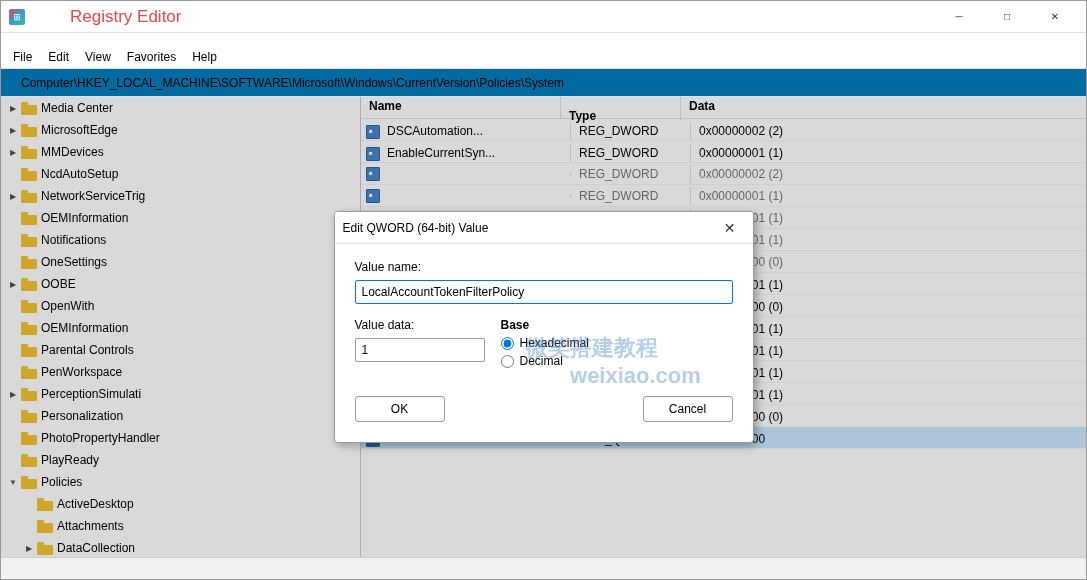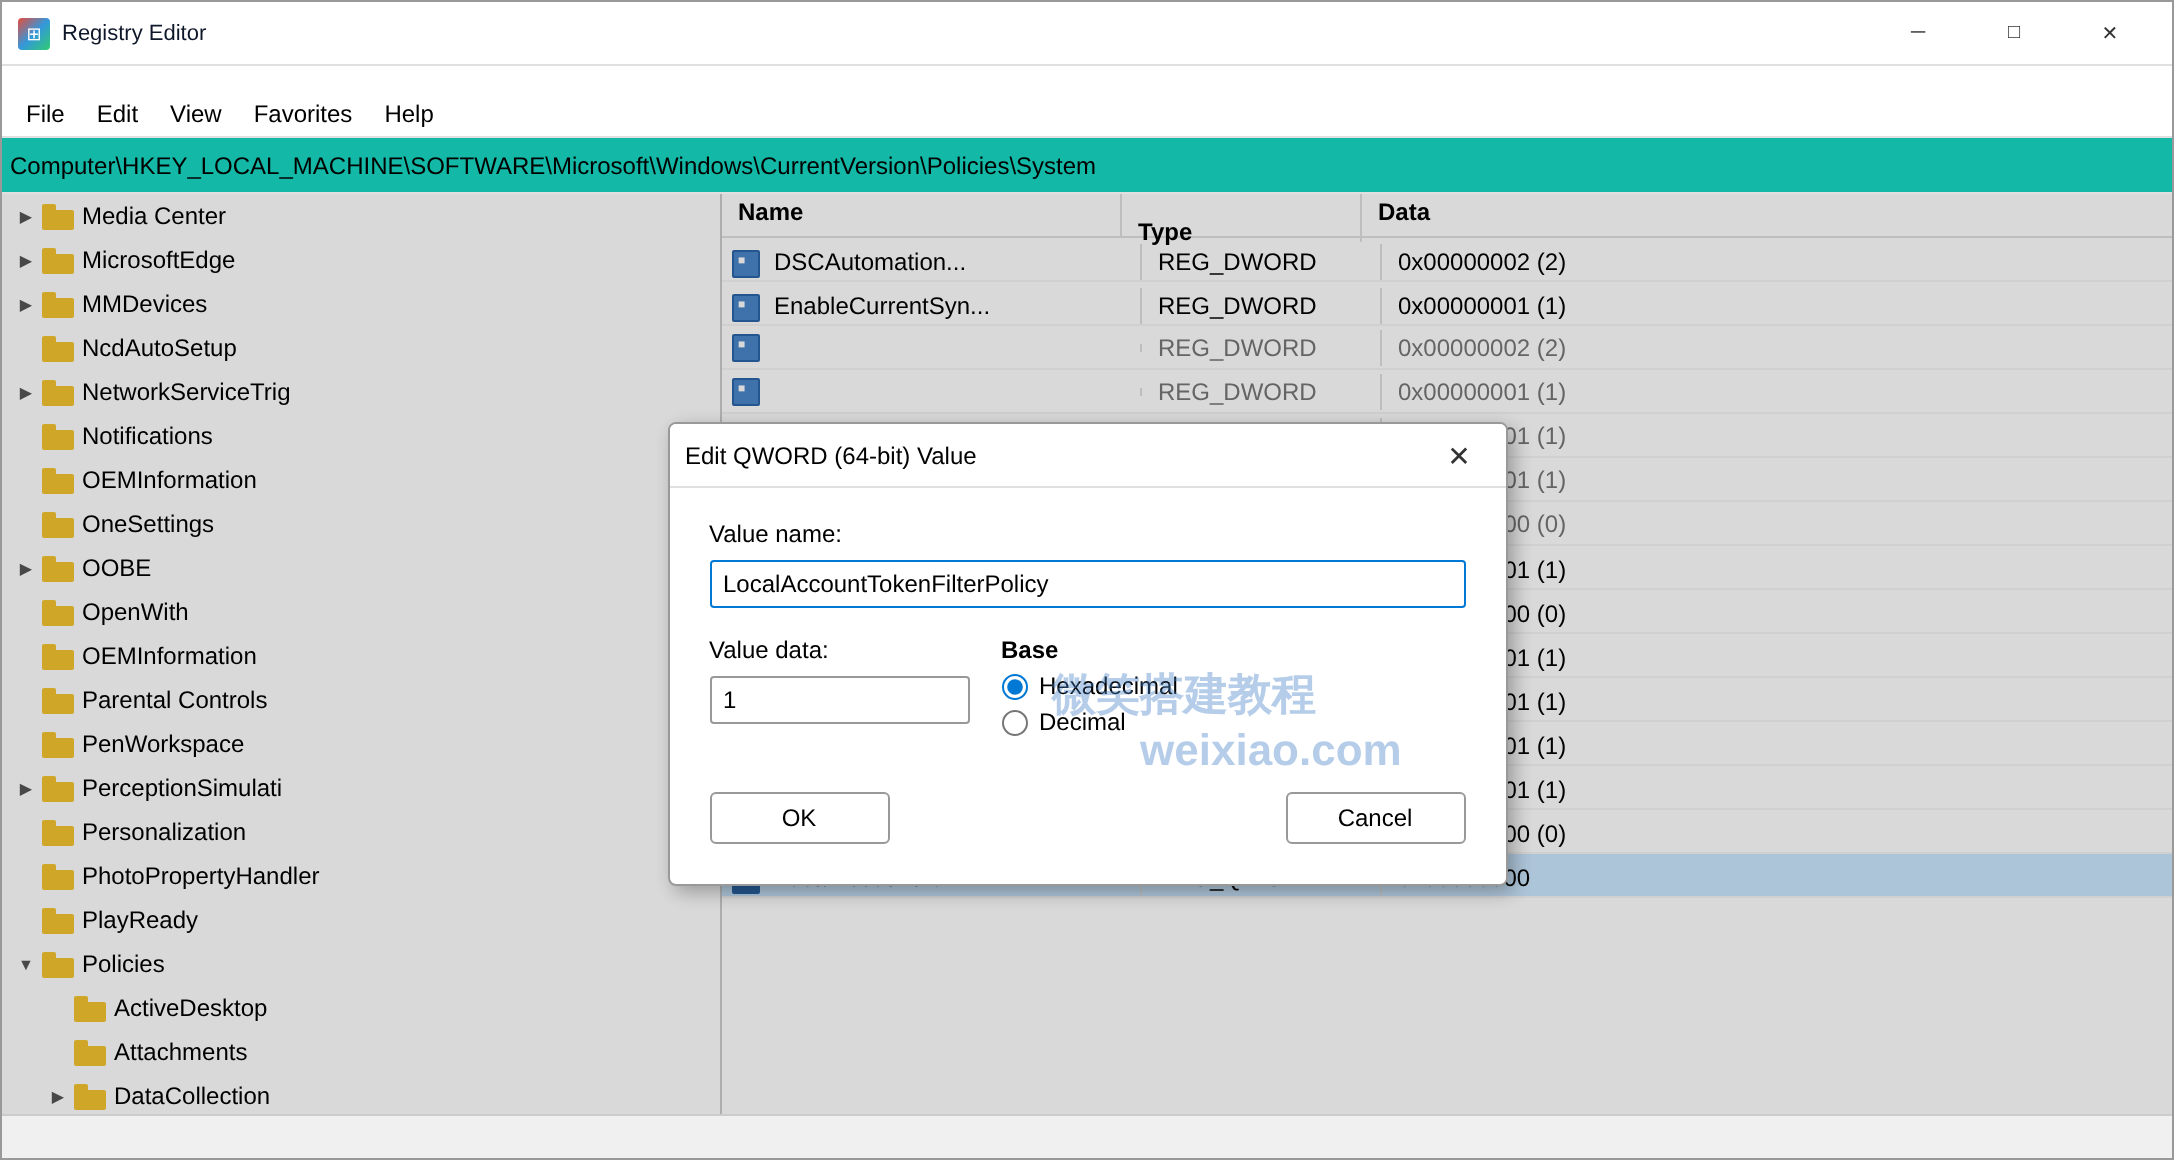--- a/index.html
+++ b/index.html
@@ -39,22 +39,23 @@
       background: linear-gradient(135deg, #e74c3c 0%, #3498db 50%, #2ecc71 100%);
       border-radius: 2px;
       display: flex;
       align-items: center;
       justify-content: center;
       font-size: 9px;
       color: white;
     }
     .title-bar-title {
       flex: 1;
-      font-size: 11px;
-      color: #0f172a;
+      font-size: 17px;
+      color: #ef4444;
+      margin-left: 39px;
     }
     .title-bar-controls {
       display: flex;
       gap: 2px;
     }
     .title-btn {
       width: 46px;
       height: 32px;
       border: none;
       background: transparent;
@@ -82,23 +83,23 @@
       cursor: pointer;
       border-radius: 2px;
       font-size: 12px;
     }
 
     
     .address-bar {
       height: 28px;
       display: flex;
       align-items: center;
-      padding: 2px 4px;
+      padding: 2px 20px;
       border-bottom: 1px solid #e0e0e0;
-      background: #14b8a6;
+      background: #0369a1;
       flex-shrink: 0;
     }
     .address-text {
       font-size: 12px;
       color: #000;
     }
 
     
     .main-content {
       display: flex;
@@ -426,27 +427,27 @@
       <div class="tree-item">
         <span style="width:4px;display:inline-block"></span>
         <span class="tree-expander">▶</span>
         <span class="folder-icon"></span>
         <span class="tree-label">NetworkServiceTrig</span>
       </div>
       <div class="tree-item">
         <span style="width:4px;display:inline-block"></span>
         <span class="tree-expander" style="visibility:hidden">▶</span>
         <span class="folder-icon"></span>
+        <span class="tree-label">OEMInformation</span>
+      </div>
+      <div class="tree-item">
+        <span style="width:4px;display:inline-block"></span>
+        <span class="tree-expander" style="visibility:hidden">▶</span>
+        <span class="folder-icon"></span>
         <span class="tree-label">Notifications</span>
-      </div>
-      <div class="tree-item">
-        <span style="width:4px;display:inline-block"></span>
-        <span class="tree-expander" style="visibility:hidden">▶</span>
-        <span class="folder-icon"></span>
-        <span class="tree-label">OEMInformation</span>
       </div>
       <div class="tree-item">
         <span style="width:4px;display:inline-block"></span>
         <span class="tree-expander" style="visibility:hidden">▶</span>
         <span class="folder-icon"></span>
         <span class="tree-label">OneSettings</span>
       </div>
       <div class="tree-item">
         <span style="width:4px;display:inline-block"></span>
         <span class="tree-expander">▶</span>

